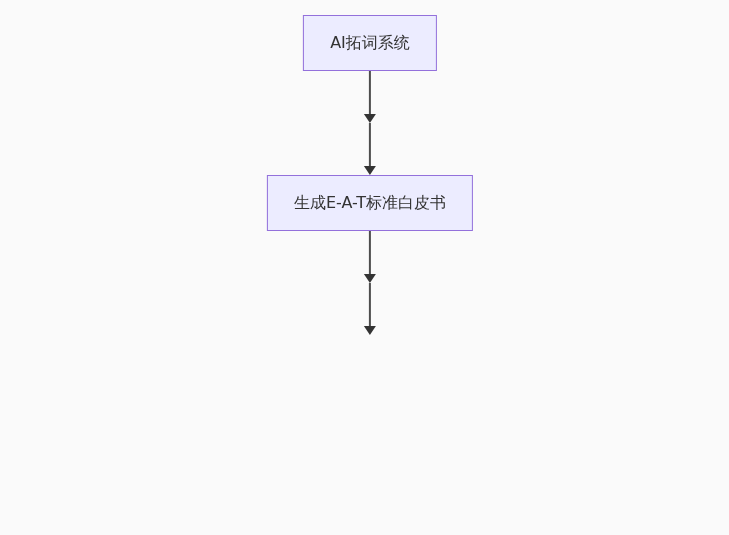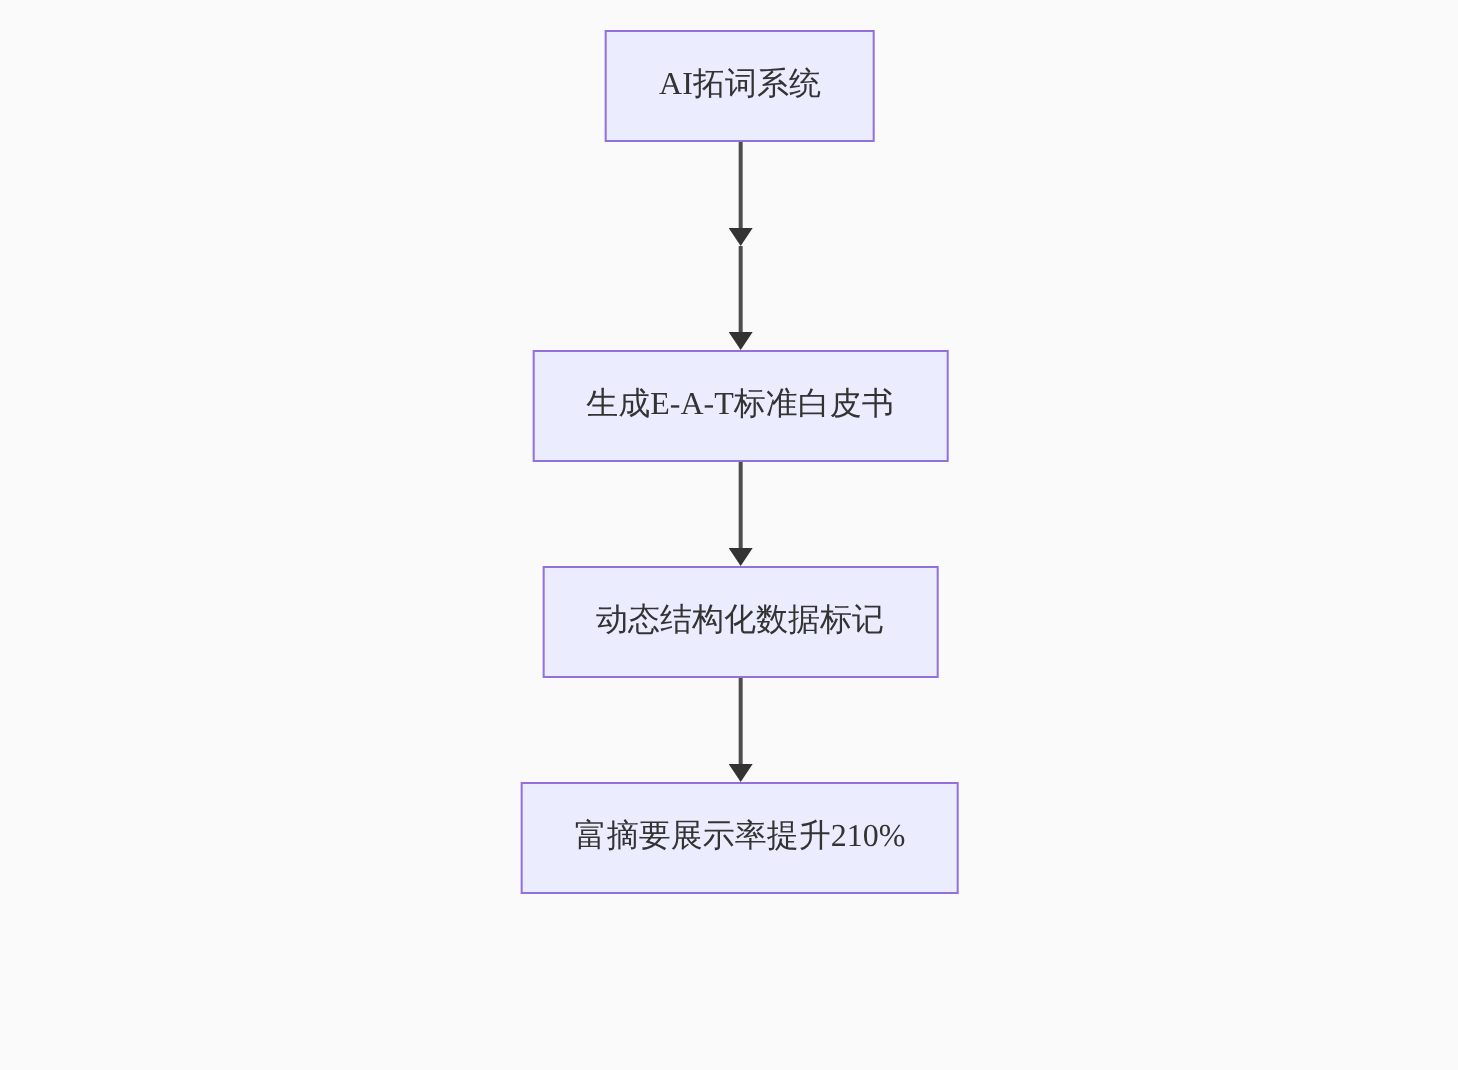--- a/index.html
+++ b/index.html
@@ -30,21 +30,20 @@
     color: #333333;
     font-size: 16px;
     line-height: 18px;
     padding: 19px 26px;
     height: 56px;
     white-space: nowrap;
     text-align: center;
     display: flex;
     align-items: center;
     justify-content: flex-start;
-    font-family: Liberation Serif, serif;
   }
   .arrow {
     height: 52px;
     display: flex;
     flex-direction: column;
     align-items: center;
   }
   .arrow .line {
     flex: 1;
     width: 2px;
@@ -81,26 +80,20 @@
 
   <div class="node">
     <span>生成E-A-T标准白皮书</span>
   </div>
 
   <div class="arrow">
     <div class="line"></div>
     <div class="head"></div>
   </div>
 
-  <div class="node">
-    <span>动态结构化数据标记</span>
-  </div>
 
   <div class="arrow">
     <div class="line"></div>
     <div class="head"></div>
   </div>
 
-  <div class="node">
-    <span>富摘要展示率提升210%</span>
-  </div>
 
 </div>
 
 </body></html>

